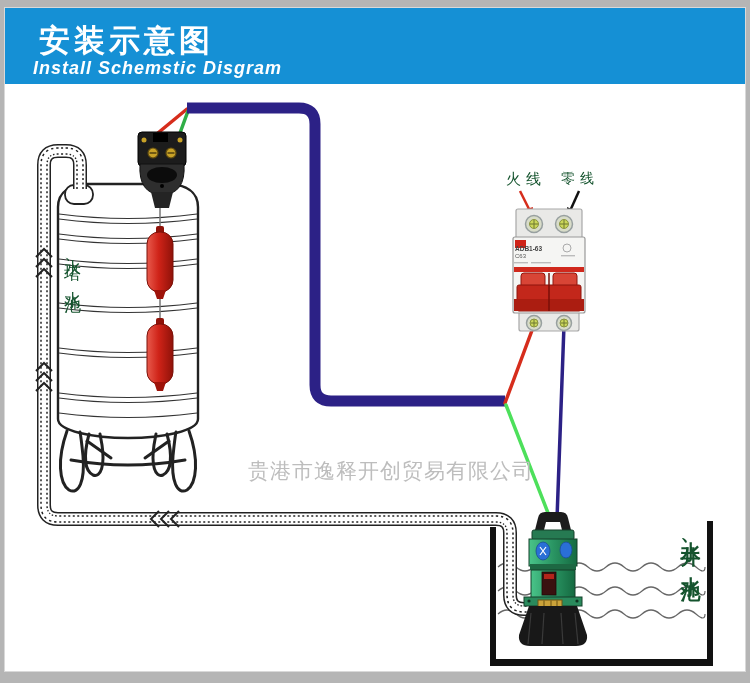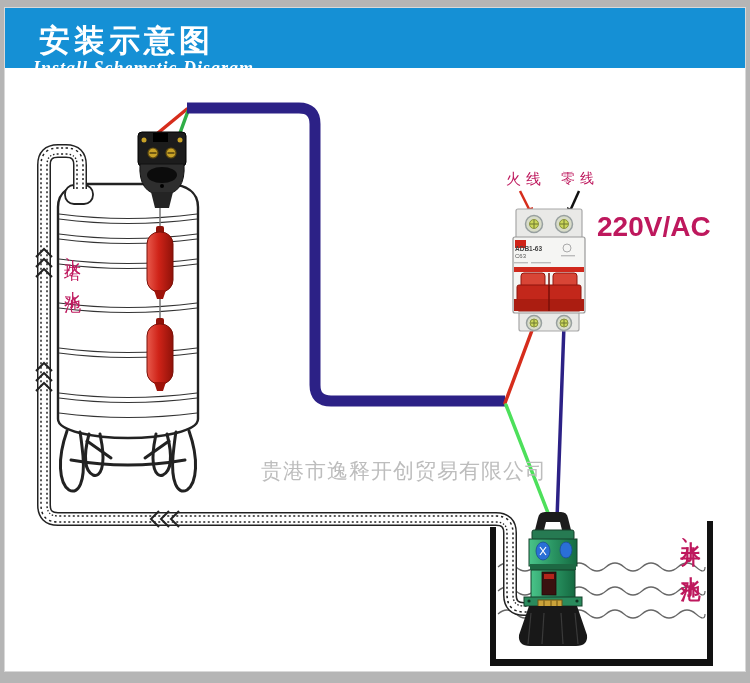--- a/index.html
+++ b/index.html
@@ -7,43 +7,43 @@
     width:750px;height:683px;
     background:#b5b5b5;
     font-family:"Liberation Sans","DejaVu Sans",sans-serif;
     position:relative;overflow:hidden;
   }
   .page{
     position:absolute;left:4px;top:7px;width:742px;height:665px;
     background:#ffffff;border:1px solid #d9d9d9;box-sizing:border-box;
   }
   .banner{
-    position:absolute;left:0;top:0;width:100%;height:60px;
+    position:absolute;left:0;top:0;width:100%;height:76px;
     background:#1590d5;
   }
   .banner .title{
     position:absolute;left:34px;top:12px;
     color:#ffffff;font-size:31px;font-weight:bold;letter-spacing:4px;
     font-family:"Liberation Sans","DejaVu Sans",sans-serif;
   }
   .banner .subtitle{
     position:absolute;left:28px;top:50px;
     color:#ffffff;font-size:18px;font-style:italic;font-weight:bold;letter-spacing:1px;
-    font-family:Liberation Serif, serif;
+    font-family:Liberation Sans, sans-serif;
   }
   .diagram-svg{position:absolute;left:-4px;top:-7px;width:750px;height:683px;z-index:1;}
-  .lbl{position:absolute;z-index:2;color:#be185d;}
+  .lbl{position:absolute;z-index:2;color:#14532d;}
   .lbl-live{left:501px;top:162px;font-size:15px;letter-spacing:5px;}
   .lbl-neutral{left:556px;top:162px;font-size:14px;letter-spacing:5px;}
   .lbl-voltage{left:592px;top:203px;font-size:28px;font-weight:bold;letter-spacing:0px;}
   .lbl-vertical{writing-mode:vertical-rl;text-orientation:upright;}
   .lbl-tank{left:56px;top:238px;font-size:17px;letter-spacing:5px;}
   .lbl-well{left:673px;top:518px;font-size:20px;letter-spacing:5px;font-weight:bold;}
   .lbl-note{left:493px;top:633px;width:212px;font-size:13px;letter-spacing:-0.5px;color:#2b2b2b;white-space:nowrap;}
-  .lbl-watermark{left:256px;top:449px;font-size:21px;color:#bdbdbd;letter-spacing:1px;z-index:3;}
+  .lbl-watermark{left:243px;top:449px;font-size:21px;color:#bdbdbd;letter-spacing:1px;z-index:3;}
   .lbl-bkr-model{left:510px;top:237px;font-size:6.5px;font-weight:bold;color:#444;letter-spacing:0;}
   .lbl-bkr-rating{left:510px;top:245px;font-size:6px;color:#555;}
 </style>
 </head>
 <body>
 
 <div class="page">
 
   <div class="banner">
     <div class="title">安装示意图</div>
@@ -248,20 +248,19 @@
         <line x1="530" y1="612" x2="527" y2="643"></line>
           <line x1="543" y1="612" x2="541" y2="643"></line>
         <line x1="560" y1="612" x2="562" y2="643"></line>
           <line x1="574" y1="612" x2="577" y2="643"></line>
       </g>
     </g>
   </svg>
 
   <div class="lbl lbl-live">火线</div>
   <div class="lbl lbl-neutral">零线</div>
-  <div class="lbl lbl-voltage">220V/AC</div>
   <div class="lbl lbl-vertical lbl-tank">水塔、水池</div>
   <div class="lbl lbl-vertical lbl-well">水井、水池</div>
   <div class="lbl lbl-watermark">贵港市逸释开创贸易有限公司</div>
   <div class="lbl lbl-bkr-model">ADB1-63</div>
   <div class="lbl lbl-bkr-rating">C63</div>
 
 </div>
 
 </body></html>

